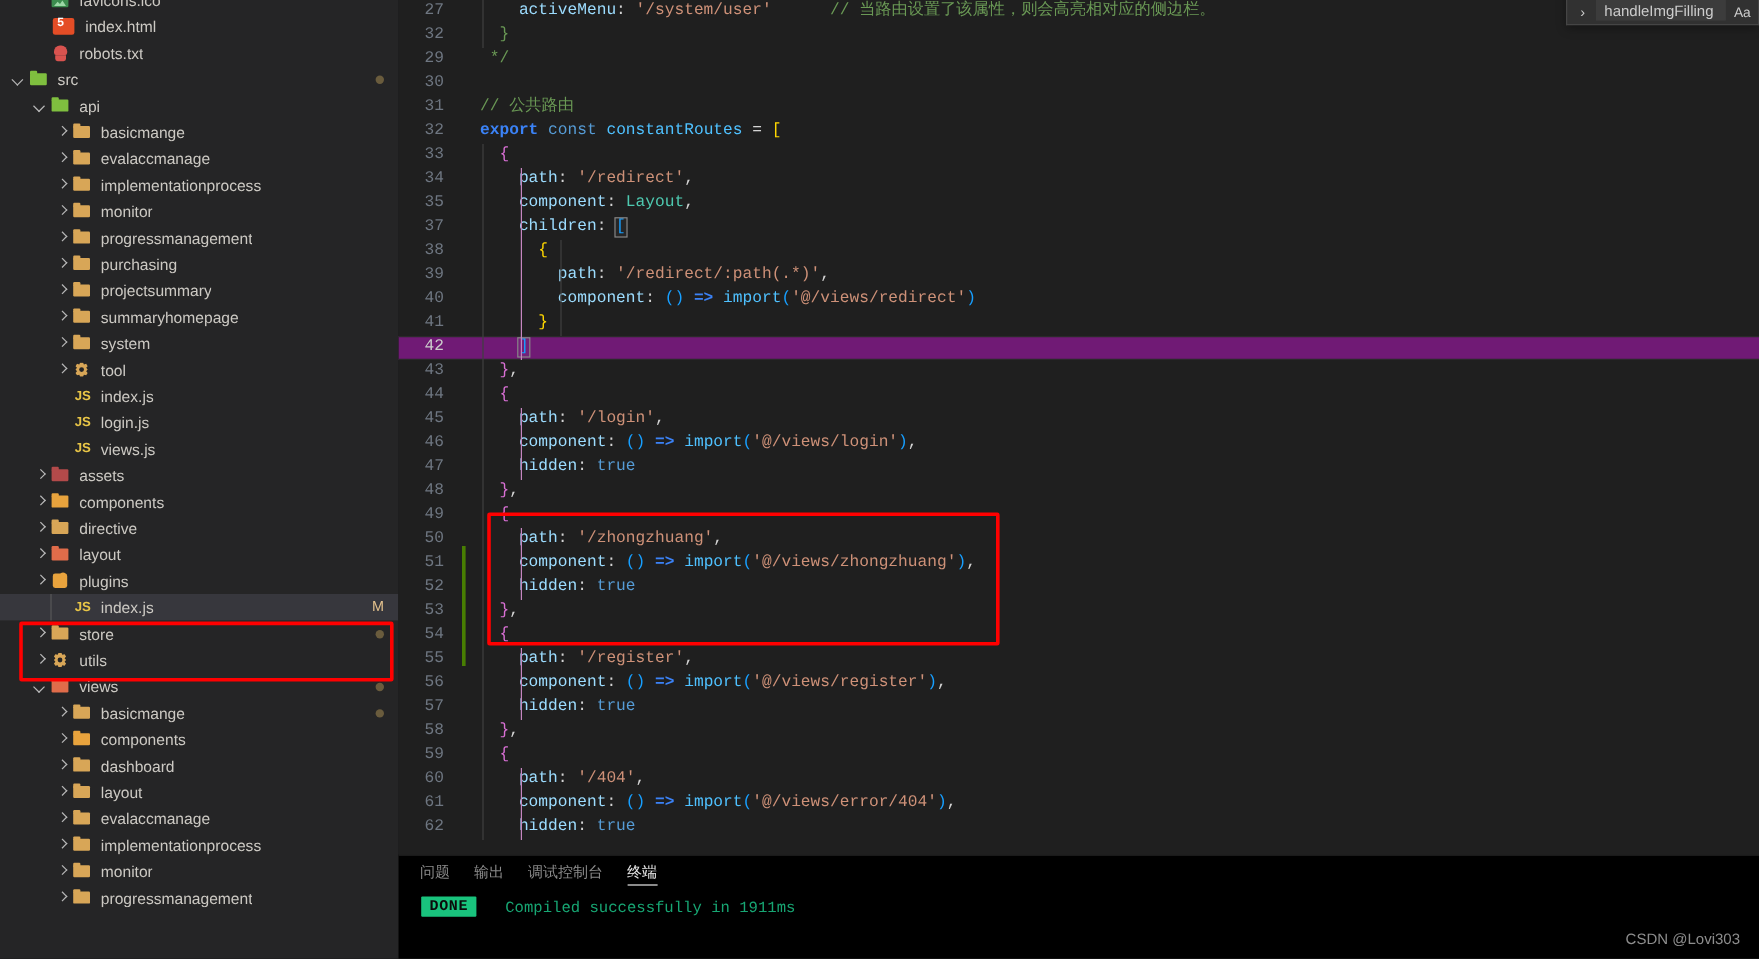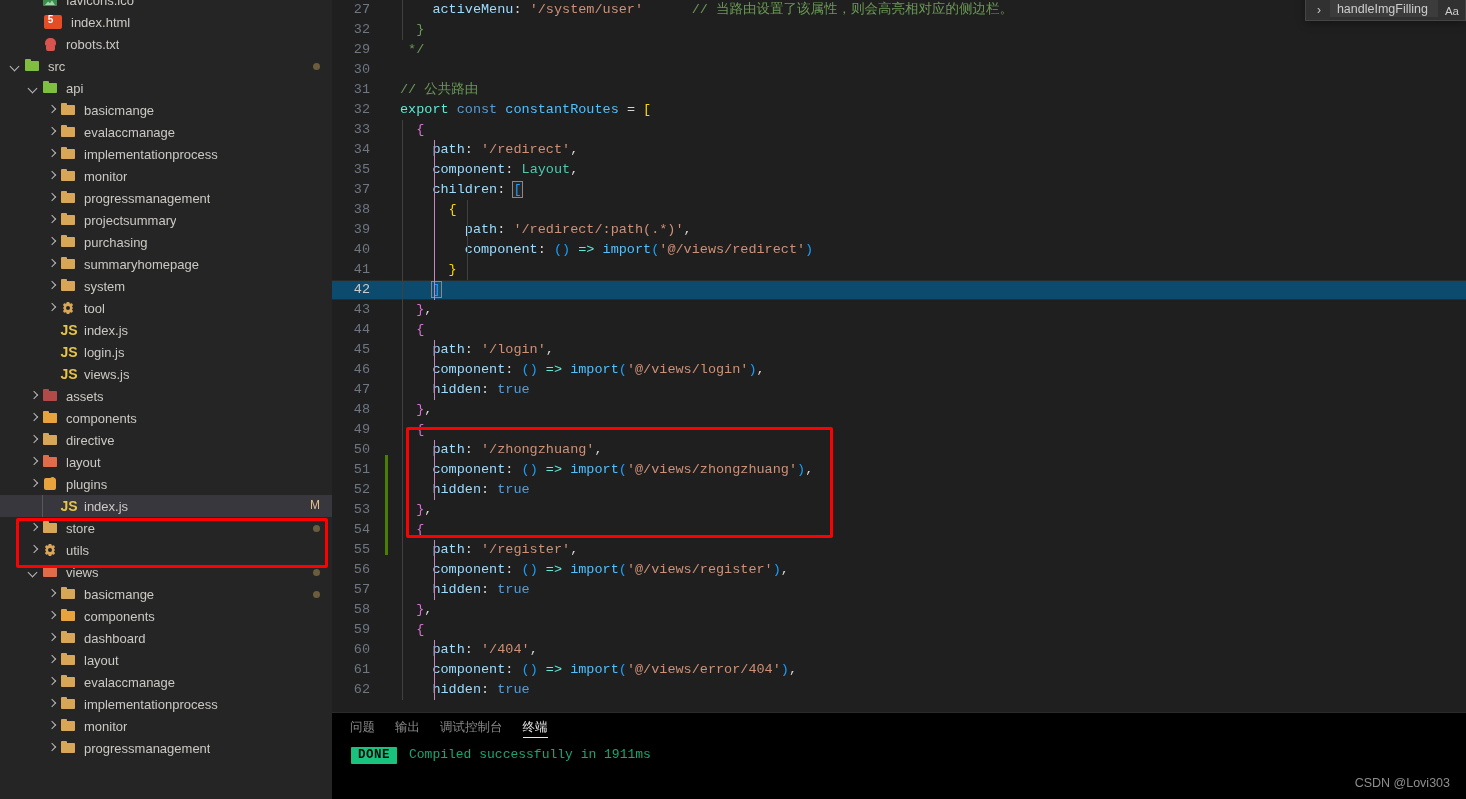--- a/index.html
+++ b/index.html
@@ -227,21 +227,21 @@
     position:absolute; left:3px; top:8px;
     width:10px; height:5px;
     background:#9bd7a5;
     clip-path: polygon(0 100%,30% 30%,50% 65%,70% 10%,100% 100%);
   }
   
   .jsico {
     width: 18px; flex: 0 0 18px;
     margin-right: 6px;
     color: #e8c547;
-    font-size: 14px;
+    font-size: 11px;
     font-weight: bold;
     letter-spacing: 0px;
     text-align: center;
     font-family: "Liberation Sans", sans-serif;
   }
   .dot {
     position:absolute;
     right: 12px; top: 8px;
     width: 7px; height: 7px;
     border-radius: 50%;
@@ -291,21 +291,21 @@
     font-family: "Liberation Mono", monospace;
     font-size: 13.5px;
     line-height: 20px;
   }
   .cline {
     position: relative;
     height: 20px;
     display: flex;
     white-space: pre;
   }
-  .cline.active { background: #0c4a6e; box-shadow: inset 0 1px 0 #2a2a2a, inset 0 -1px 0 #2a2a2a; }
+  .cline.active { background: #701a75; box-shadow: inset 0 1px 0 #2a2a2a, inset 0 -1px 0 #2a2a2a; }
   .cline.active .ln { color: #cccccc; }
   .ln {
     flex: 0 0 56px;
     width: 56px;
     text-align: right;
     padding-right: 18px;
     color: #6e7681;
     user-select: none;
     font-family: "Liberation Mono", monospace;
   }
@@ -318,21 +318,21 @@
     position: relative;
     color: #d4d4d4;
   }
   .ig { 
     position:absolute;
     top: 0; bottom: 0;
     width: 1px;
     background: #404040;
   }
   .ig.pink { background: #c586c0; }
-  .kw   { color: #5eead4; }
+  .kw   { color: #3b82f6; font-weight: bold; }
   .kw2  { color: #569cd6; }
   .prop { color: #9cdcfe; }
   .str  { color: #ce9178; }
   .cmt  { color: #6a9955; }
   .op   { color: #d4d4d4; }
   .br-y { color: #ffd700; }
   .br-p { color: #da70d6; }
   .br-b { color: #179fff; }
   .id   { color: #4fc1ff; }
   .ty   { color: #4ec9b0; }
@@ -433,25 +433,26 @@
   .ptab.active { color: #e7e7e7; }
   .ptab.active::after {
     content:"";
     position:absolute;
     left:0; right:0; bottom: 3px;
     height: 1px;
     background: #e7e7e7;
   }
   #termline {
     display: flex;
-    align-items: flex-start;
+    align-items: flex-end;
     padding-left: 19px;
     margin-top: 6px;
     font-family: "Liberation Mono", monospace;
     font-size: 13px;
+    gap: 12px;
   }
   .donebadge {
     background: #19c37d;
     color: #0b0b0b;
     font-weight: bold;
     font-size: 12.5px;
     padding: 1px 7px 2px 7px;
     border-radius: 1px;
     letter-spacing: 0.5px;
     font-family: "Liberation Mono", monospace;
@@ -541,27 +542,27 @@
         <div class="row">
           <span class="indent" style="width: 44px;"></span>
           <span class="chev right"></span>
           <span class="ico folder"></span>
           <span class="lbl">progressmanagement</span>
         </div>
         <div class="row">
           <span class="indent" style="width: 44px;"></span>
           <span class="chev right"></span>
           <span class="ico folder"></span>
+          <span class="lbl">purchasing</span>
+        </div>
+        <div class="row">
+          <span class="indent" style="width: 44px;"></span>
+          <span class="chev right"></span>
+          <span class="ico folder"></span>
           <span class="lbl">projectsummary</span>
-        </div>
-        <div class="row">
-          <span class="indent" style="width: 44px;"></span>
-          <span class="chev right"></span>
-          <span class="ico folder"></span>
-          <span class="lbl">purchasing</span>
         </div>
         <div class="row">
           <span class="indent" style="width: 44px;"></span>
           <span class="chev right"></span>
           <span class="ico folder"></span>
           <span class="lbl">summaryhomepage</span>
         </div>
         <div class="row">
           <span class="indent" style="width: 44px;"></span>
           <span class="chev right"></span>

